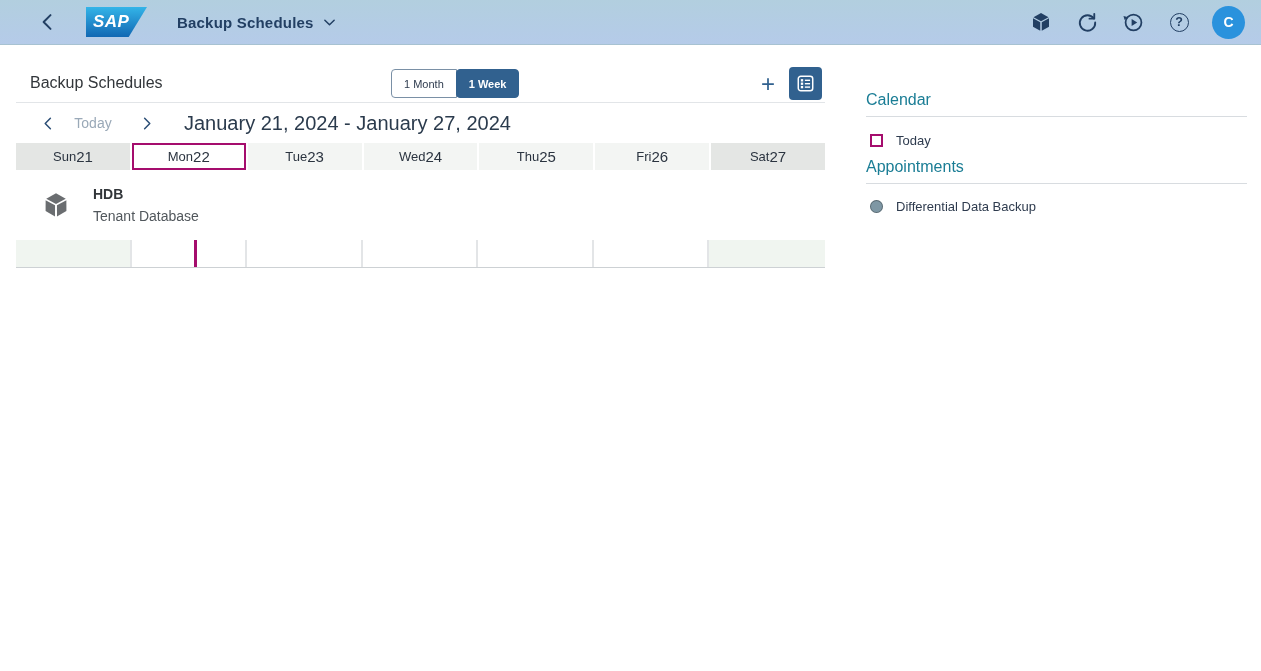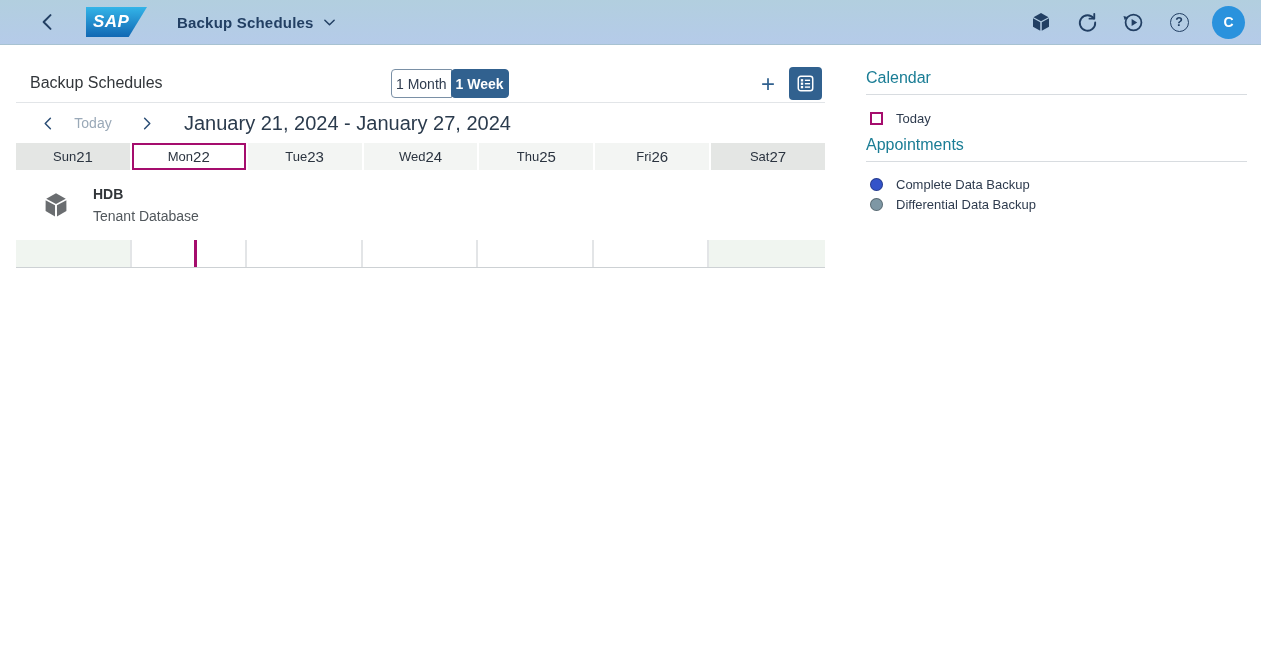--- a/index.html
+++ b/index.html
@@ -31,21 +31,21 @@
   .avatar { width:33px; height:33px; border-radius:50%; border:none; cursor:pointer;
             background:var(--avatar-bg,#2a92dd); color:#fff; font-size:14px; font-weight:bold;
             margin-right:16px; display:flex; align-items:center; justify-content:center; }
 
   
   .calendar-panel { position:absolute; left:16px; top:45px; width:809px; }
   .cal-toolbar { position:relative; height:58px; border-bottom:1px solid #e2e5e8; }
   .page-title { position:absolute; left:14px; top:29px; font-size:16px; color:#32363a; }
   .segmented { position:absolute; left:375px; top:24px; height:29px; display:flex;
                border-radius:4px; }
-  .seg { height:29px; padding:0 4px; font-size:14px; cursor:pointer;
+  .seg { height:29px; padding:0 12px; font-size:11px; cursor:pointer;
          background:#fff; border:1px solid #7a90a6; color:#2e3b4e; }
   .seg:first-child { border-radius:4px 0 0 4px; }
   .seg.selected { background:var(--accent,#31618f); border:1px solid var(--accent,#31618f);
                   color:#fff; border-radius:4px; margin-left:-1px; font-weight:bold; }
   .add-btn { position:absolute; left:737px; top:24px; width:30px; height:29px;
              font-size:24px; font-weight:400; color:var(--accent,#31618f); line-height:1; }
   .legend-btn { position:absolute; left:773px; top:22px; width:33px; height:33px;
                 background:var(--accent,#31618f); border:none; border-radius:4px; cursor:pointer;
                 display:flex; align-items:center; justify-content:center; }
 
@@ -71,21 +71,21 @@
 
   .grid-strip { display:grid; grid-template-columns:repeat(7,1fr); height:28px;
                 border-bottom:1px solid #cdd1d4; }
   .grid-cell { background:#fff; border-right:2px solid #e3e5e7; position:relative; cursor:pointer; }
   .grid-cell:last-child { border-right:none; }
   .grid-cell.weekend { background:var(--weekend-cell,#f0f5f0); }
   .now-line { position:absolute; left:55%; top:0; bottom:0; width:3px;
               background:var(--magenta,#a50d6d); }
 
   
-  .side-panel { position:absolute; left:866px; top:39px; width:381px; }
+  .side-panel { position:absolute; left:866px; top:61px; width:381px; }
   .side-heading { margin-top:30px; font-size:16px; color:var(--heading-teal,#1a7d95);
                   padding-bottom:7px; border-bottom:1px solid #d8dce0; }
   .side-heading.second { margin-top:5px; }
   .today-row { margin-top:10px; height:26px; display:flex; align-items:center;
                padding-left:4px; cursor:pointer; }
   .today-swatch { width:13px; height:13px; border:2.5px solid var(--magenta,#a50d6d);
                   background:#fff; }
   .today-row span.lbl { margin-left:13px; font-size:13px; color:#2e3b4e; }
   .legend-list { margin-top:12px; }
   .legend-row { height:20px; display:flex; align-items:center; padding-left:4px; }
@@ -254,21 +254,17 @@
 
   <div class="today-row">
     <span class="today-swatch"></span>
     <span class="lbl">Today</span>
   </div>
 
   <div class="side-heading second">Appointments</div>
 
   <div class="legend-list">
     <div class="legend-row">
-      <span class="legend-dot" style="background-color: rgb(51, 83, 201);"></span>
-      <span class="lbl">Complete Data Backup</span>
-    </div>
-    <div class="legend-row">
       <span class="legend-dot" style="background-color: rgb(126, 151, 164);"></span>
       <span class="lbl">Differential Data Backup</span>
     </div>
   </div>
 </aside>
 
 </body></html>

